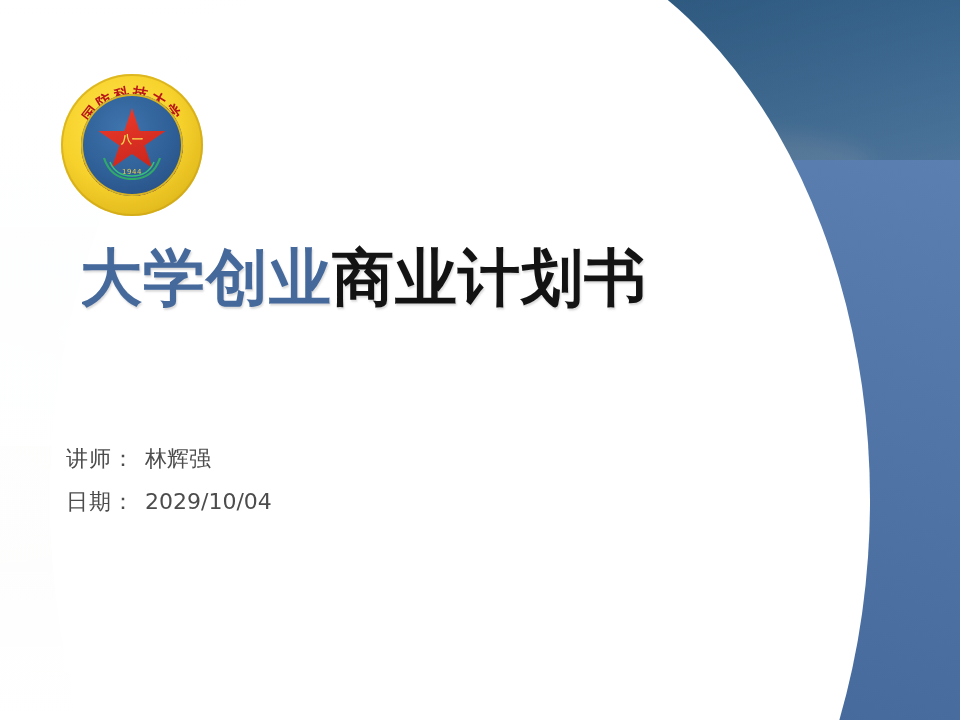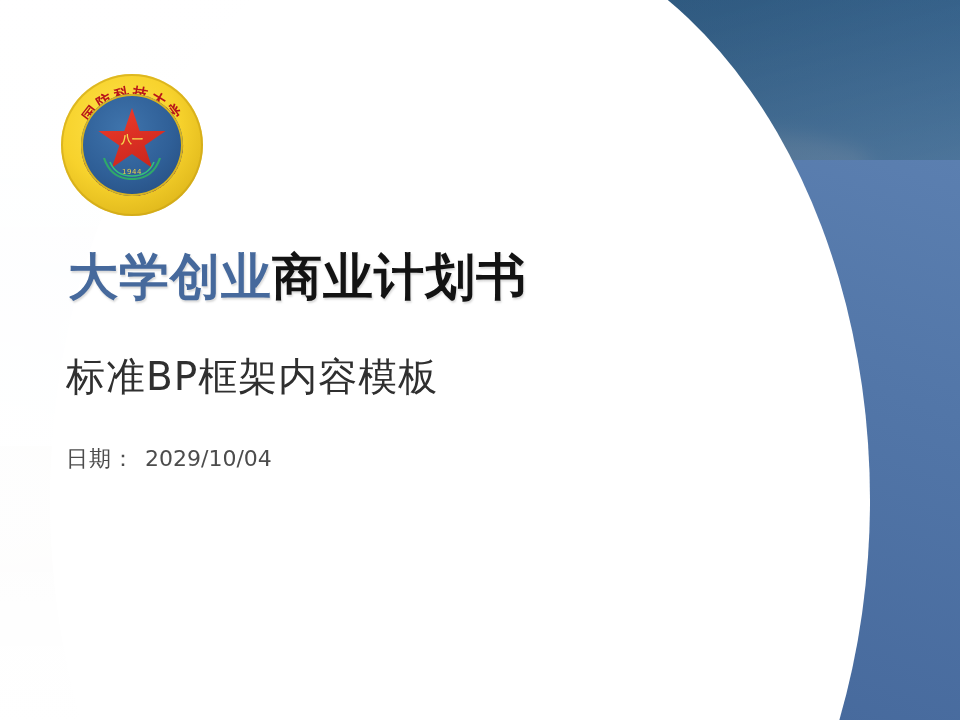--- a/index.html
+++ b/index.html
@@ -290,27 +290,27 @@
     transform:translateX(-50%);
     font-size:7px;
     color:#e8cf4a;
     font-family:"DejaVu Sans", sans-serif;
     letter-spacing:.5px;
   }
 
   
   .title {
     position:absolute;
-    left:68px; top:252px;
-    font-size:50px;
+    left:80px; top:252px;
+    font-size:62px;
     font-weight:bold;
     line-height:1;
     letter-spacing:1px;
     white-space:nowrap;
-    font-family:Liberation Sans, sans-serif;
+    font-family:Liberation Mono, monospace;
     text-shadow: 1px 2px 2px rgba(120,120,120,.28);
   }
   .title .t-accent { color:#46699c; }
   .title .t-main { color:#131313; }
 
   .subtitle {
     position:absolute;
     left:66px; top:350px;
     font-size:39px;
     color:#2f2f2f;
@@ -482,22 +482,24 @@
           <path d="M6 4 C12 22, 24 25, 34 25 C44 25, 56 22, 62 4" fill="none" stroke="#2fa86a" stroke-width="2.2"></path>
           <path d="M12 8 C17 20, 26 22, 34 22 C42 22, 51 20, 56 8" fill="none" stroke="#35c07b" stroke-width="1.6"></path>
         </svg>
       </div>
       <div class="logo-year">1944</div>
     </div>
   </div>
 
   <div class="title"><span class="t-accent">大学创业</span><span class="t-main">商业计划书</span></div>
 
-  <div class="subtitle">标准BP框架内容模板</div>
 
   <div class="meta">
+    <div class="meta-row">
+      <span class="meta-label">讲师：</span><span class="meta-value">林辉强</span>
+    </div>
     <div class="meta-row">
       <span class="meta-label">日期：</span><span class="meta-value">2029/10/04</span>
     </div>
   </div>
 
 
 </div>
 
 </body></html>

